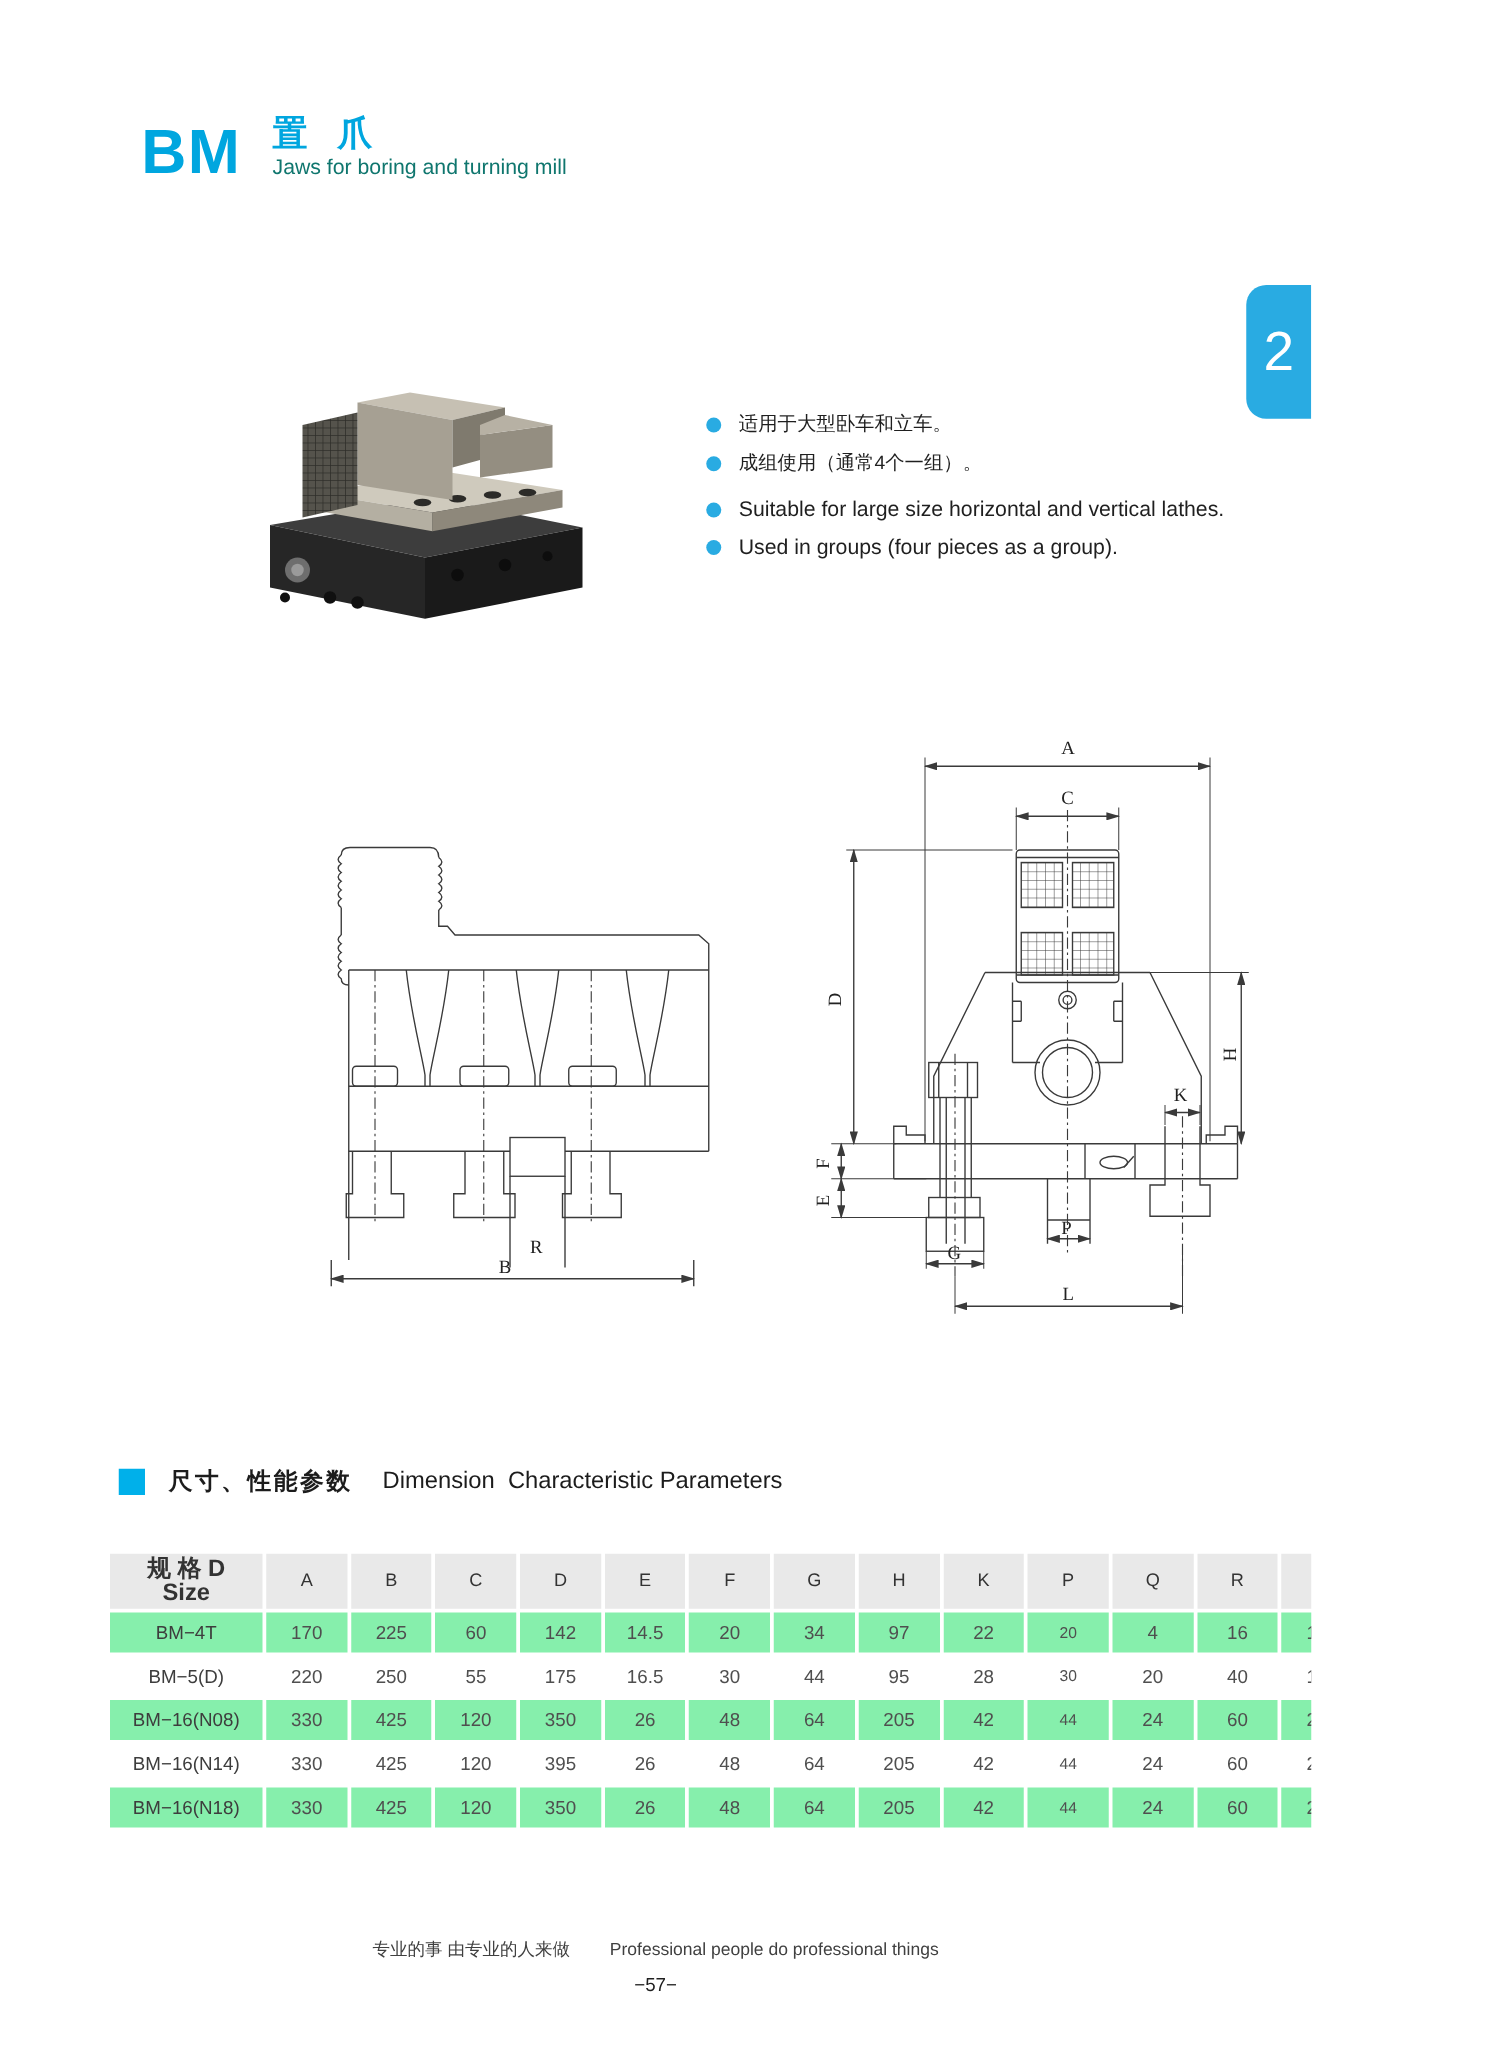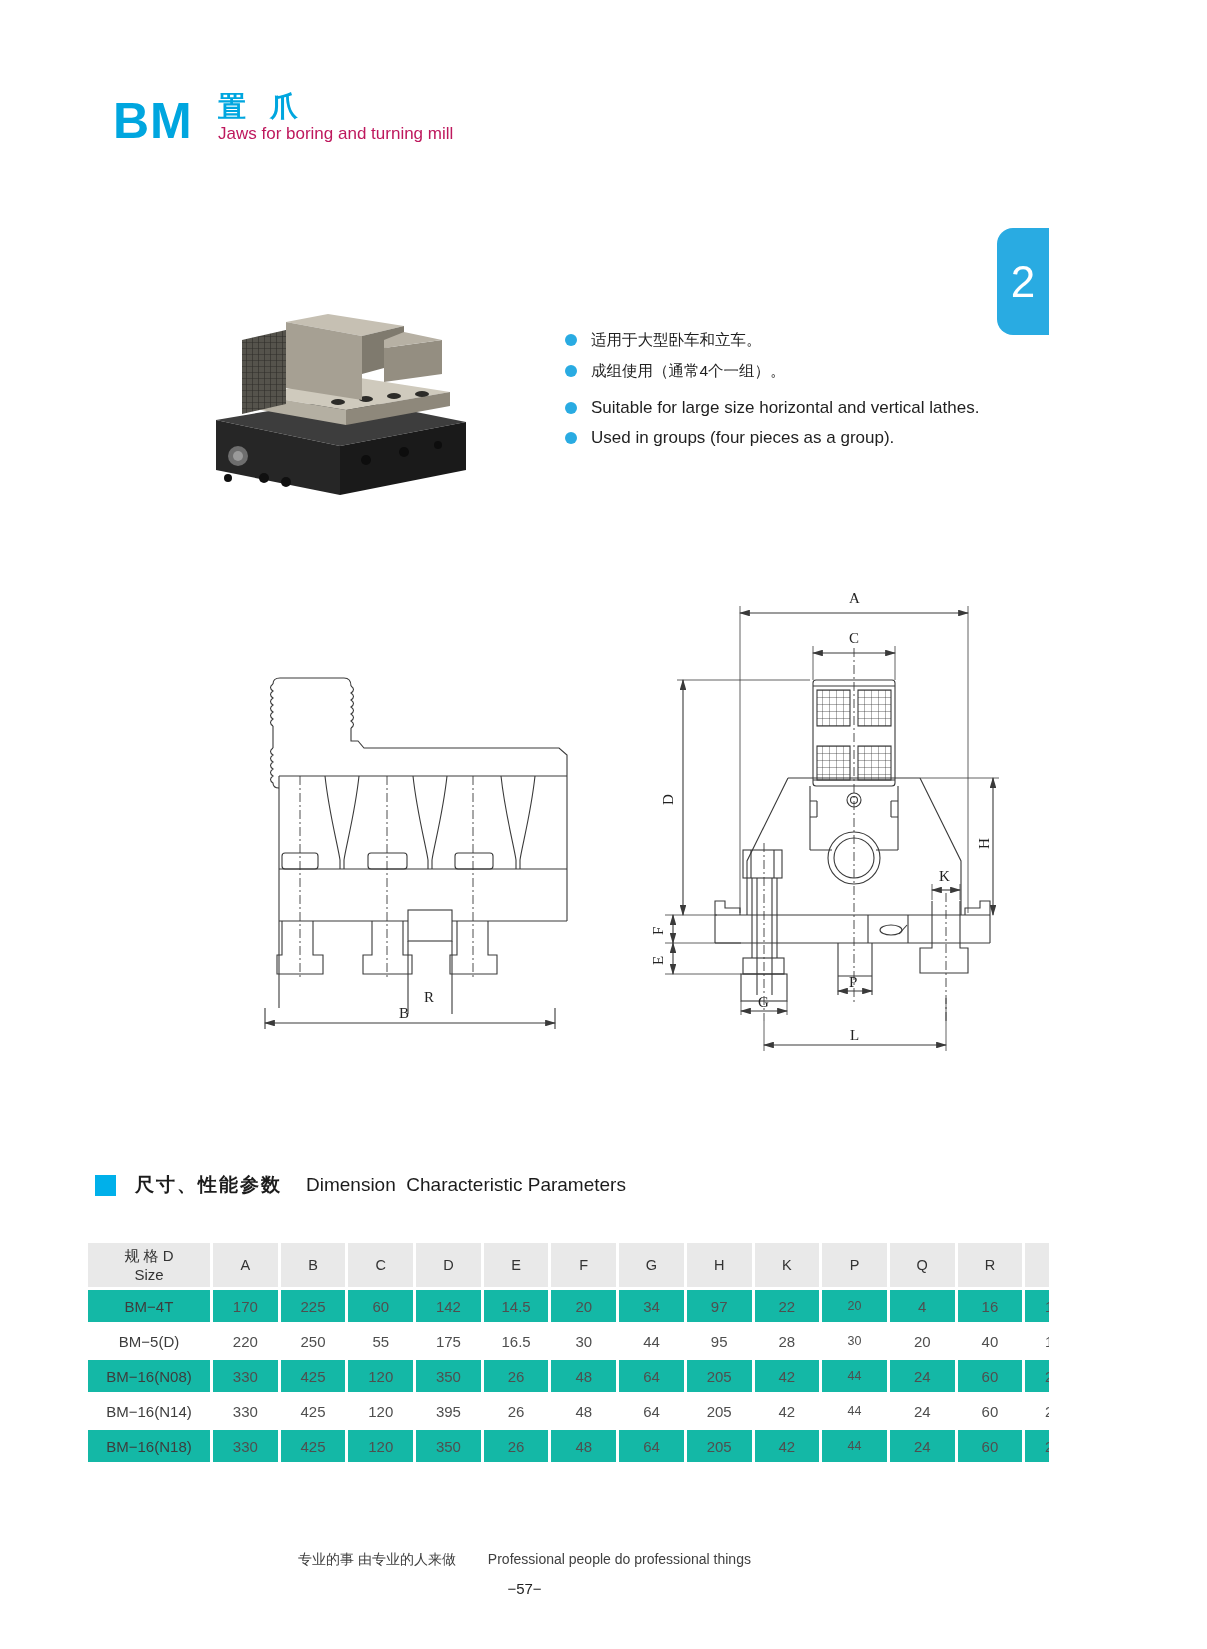--- a/index.html
+++ b/index.html
@@ -29,38 +29,38 @@
   svg text{font-family:"Liberation Serif",serif;font-size:15px;fill:#222;}
   
   .section-title{position:absolute;left:95px;top:1172px;display:flex;align-items:center;}
   .section-sq{width:21px;height:21px;margin-right:19px;}
   .sec-zh{font-size:19px;font-weight:600;letter-spacing:2px;margin-right:24px;color:#1c1c1c;}
   .sec-en{font-size:19px;color:#1c1c1c;white-space:pre;}
   
   .dim-table{position:absolute;left:85px;top:1240px;width:1008px;border-collapse:separate;border-spacing:3px 3px;table-layout:fixed;}
   .dim-table th{background:#e9e9e9;font-weight:normal;font-size:14.5px;color:#333;height:44px;padding:0;text-align:center;}
   .dim-table td{font-size:15px;color:#4f4f4f;height:32px;padding:0;text-align:center;}
-  .dim-table .size-head div{line-height:19px;font-size:15px;}
-  .dim-table tr.row-gray td{background:#14b8a6;}
+  .dim-table .size-head div{line-height:19px;font-size:19px;font-weight:bold;}
+  .dim-table tr.row-gray td{background:#86efac;}
   .dim-table tr.row-white td{background:#ffffff;}
   .dim-table td.size-cell{font-size:15px;color:#3d3d3d;}
   .dim-table td.col-p{font-size:12.5px;}
   
   .footer-slogan{position:absolute;left:0;top:1551px;width:100%;text-align:center;font-size:14px;color:#404040;}
   .footer-slogan .en{margin-left:28px;}
   .page-num{position:absolute;left:0;top:1580px;width:100%;text-align:center;font-size:15px;color:#1f1f1f;}
 </style>
 </head>
 <body>
 
 <div class="page">
 
   <div class="hdr-code" style="color:#00a6df">BM</div>
   <div class="hdr-zh" style="color:#00a6df">置 爪</div>
-  <div class="hdr-en" style="color:#be185d">Jaws for boring and turning mill</div>
+  <div class="hdr-en" style="color:#0f766e">Jaws for boring and turning mill</div>
 
   <div class="side-tab" style="background:#29abe2">
     <span>2</span>
   </div>
 
   <div class="photo">
     <svg width="280" height="214" viewBox="0 0 280 214">
       <defs>
         <pattern id="serr" width="6" height="6" patternUnits="userSpaceOnUse">
           <rect width="6" height="6" fill="#55534c"></rect>

